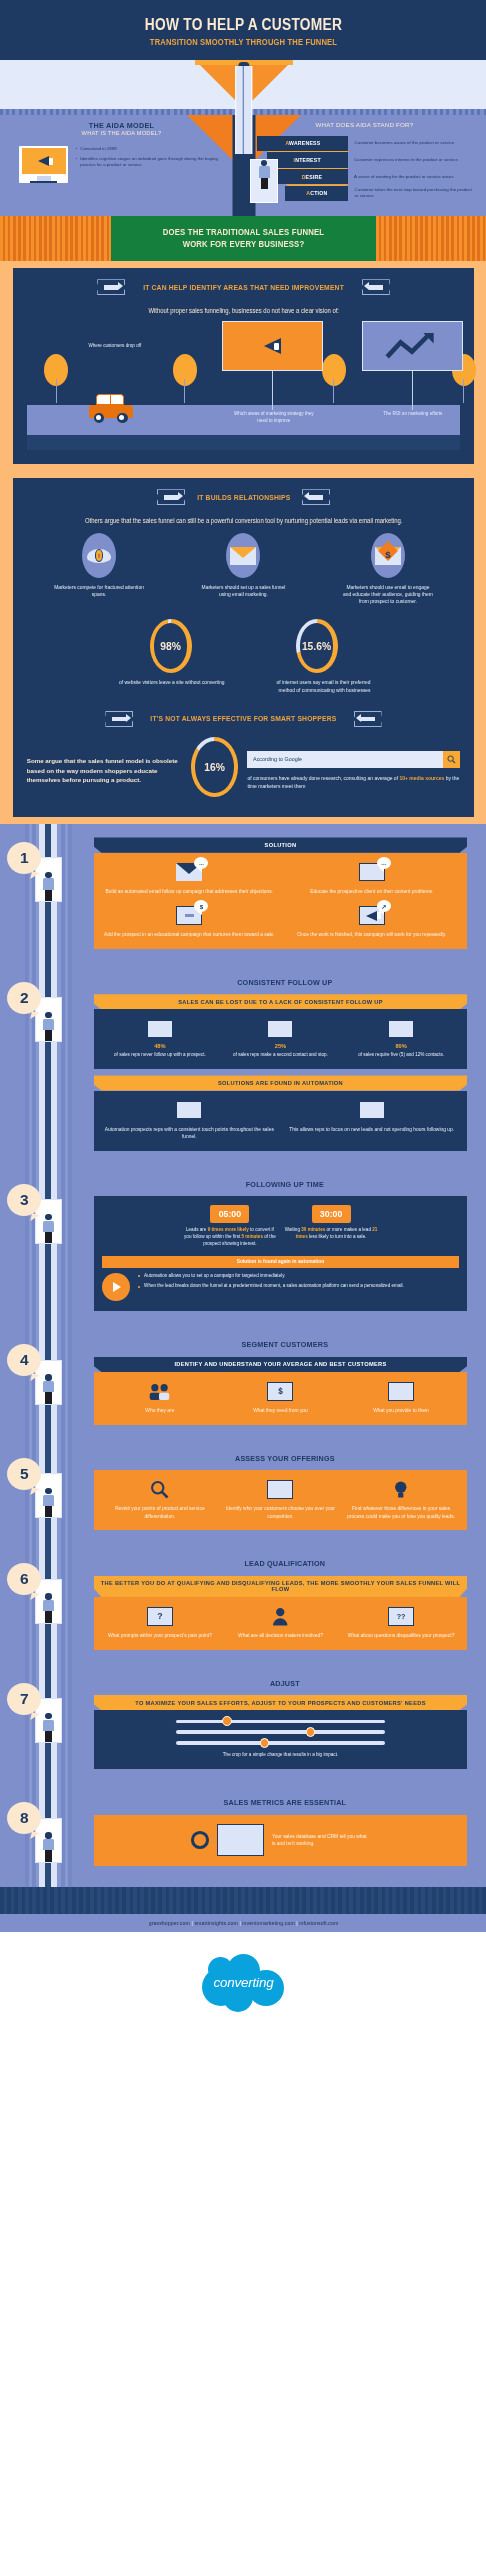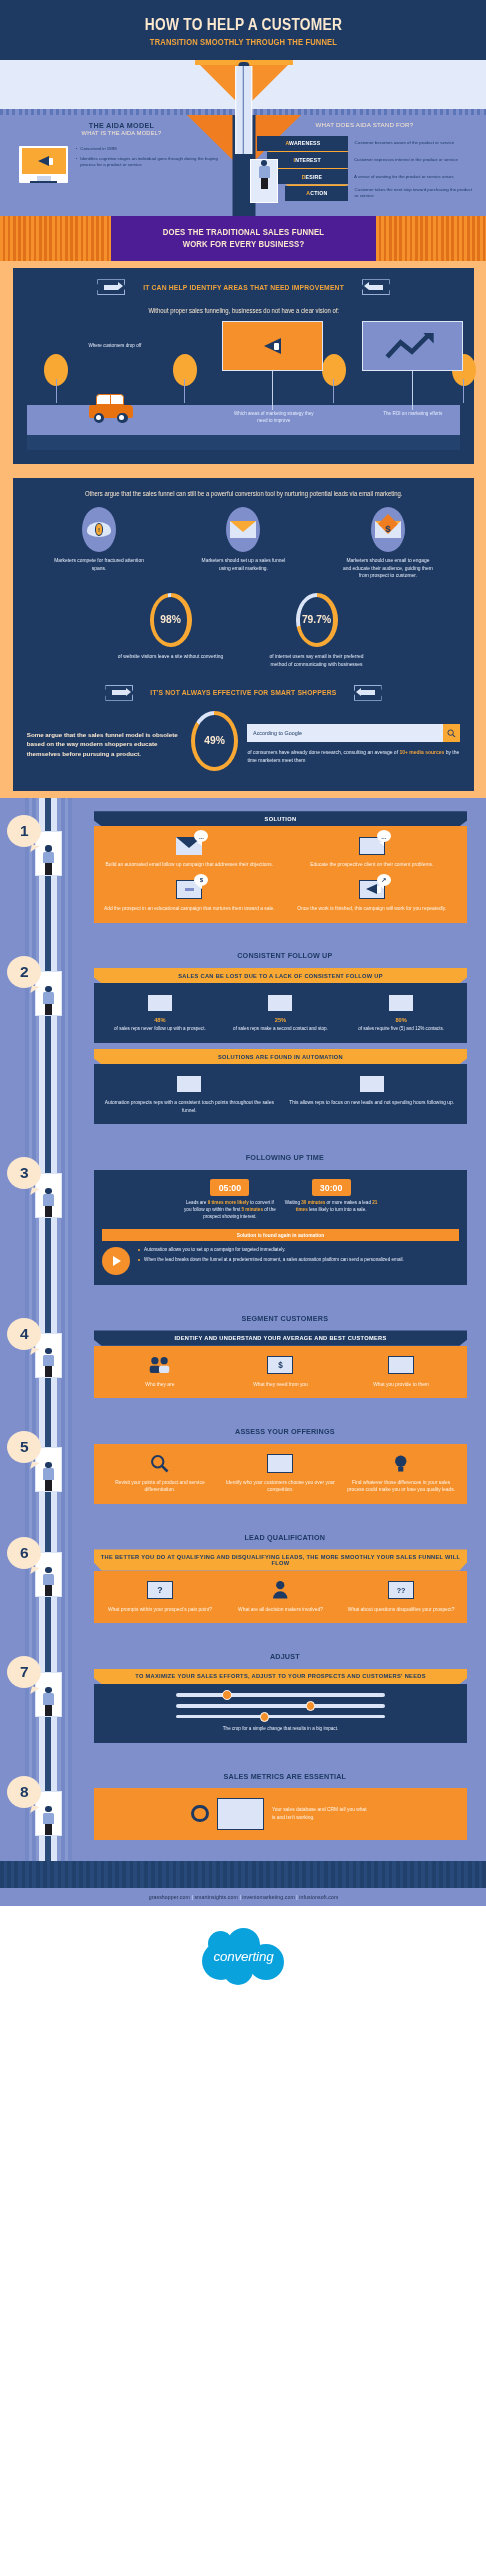--- a/index.html
+++ b/index.html
@@ -121,21 +121,21 @@
   }
   .aida-row:last-child .aida-chip::after { display:none; }
   .aida-desc { font-size:4.4px; line-height:1.45; color:#1e3a63; padding-left:6.2px; flex:1; }
   .shopper-frame {
     position:absolute; left:7.2px; bottom:0; width:28px; height:44px;
     background:#e3ebfa; border:1.5px solid #fff; z-index:4;
   }
 
   
   .q-banner {
-    background:#4c1d95; text-align:center; padding:11.3px 0 10.3px; position:relative;
+    background:#15803d; text-align:center; padding:11.3px 0 10.3px; position:relative;
   }
   .q-banner .stripes-l, .q-banner .stripes-r {
     position:absolute; top:0; bottom:0; width:111px;
     background:repeating-linear-gradient(90deg,#f5902b 0 2.6px,#e0701a 2.6px 5.2px);
   }
   .q-banner .stripes-l { left:0; }
   .q-banner .stripes-r { right:0; }
   .q-banner h3 {
     position:relative; z-index:2; color:#fbe8cf; font-size:8.8px;
     font-weight:bold; line-height:1.32; transform:scaleX(.88); letter-spacing:0.2px;
@@ -231,21 +231,21 @@
     border-top:11.3px solid #f9a933;
   }
   .env-dollar { position:absolute; z-index:3; color:#1e3a63; font-size:9.8px; font-weight:bold; }
   .env-diamond {
     position:absolute; width:14px; height:14px; background:#f07d20;
     transform:rotate(45deg); top:-3.6px; left:5.7px;
   }
 
   
   .donuts { display:flex; justify-content:center; gap:38px; margin-top:13.4px; }
-  .donut-col { width:108px; text-align:center; }
+  .donut-col { width:108px; text-align:right; }
   .donut {
     width:42px; height:54px; margin:0 auto 6.2px; position:relative;
     border-radius:50%; display:flex; align-items:center; justify-content:center;
   }
   .donut .val { color:#fbe8cf; font-size:10.3px; font-weight:bold; z-index:2; }
   .donut .inner {
     position:absolute; inset:4.1px; border-radius:50%; background:#1e3a63;
   }
   .donut-col p { color:#e8eefb; font-size:4.9px; line-height:1.55; }
 
@@ -604,20 +604,29 @@
                 <i></i>
               </div>
           </div>
         </div>
       </div>
     </div>
   </div>
 
   <div class="panel-wrap">
     <div class="panel">
+      <div class="ribbon">
+        <div class="tag">
+            <div class="arrow-r"></div>
+          </div>
+        <div class="ribbon-title">IT BUILDS RELATIONSHIPS</div>
+        <div class="tag">
+            <div class="arrow-l"></div>
+          </div>
+      </div>
       <div class="panel-lead">Others argue that the sales funnel can still be a powerful conversion tool by nurturing potential leads via email marketing.</div>
 
       <div class="three-up">
         <div class="tu-col">
           <div class="tu-oval">
             <div class="eye-shape">
                 <div class="eye-pupil">!</div>
               </div>
           </div>
           <p>Marketers compete for fractured attention spans.</p>
@@ -643,41 +652,41 @@
         <div class="donut-col">
           <div class="donut" style="background:conic-gradient(#f9a933 0 98%, #dbe5f7 98% 100%);">
             <div class="inner"></div>
             <span class="val">98%</span>
           </div>
           <p>of website visitors leave a site without converting</p>
         </div>
         <div class="donut-col">
           <div class="donut" style="background:conic-gradient(#f9a933 0 69.7%, #dbe5f7 69.7% 100%);">
             <div class="inner"></div>
-            <span class="val">79.7%</span>
+            <span class="val">15.6%</span>
           </div>
           <p>of internet users say email is their preferred method of communicating with businesses</p>
         </div>
       </div>
 
       <div class="ribbon" style="margin-top:16.5px;">
         <div class="tag">
             <div class="arrow-r"></div>
           </div>
         <div class="ribbon-title">IT'S NOT ALWAYS EFFECTIVE FOR SMART SHOPPERS</div>
         <div class="tag">
             <div class="arrow-l"></div>
           </div>
       </div>
 
       <div class="g-row">
         <div class="g-left">Some argue that the sales funnel model is obsolete based on the way modern shoppers educate themselves before pursuing a product.</div>
         <div class="donut" style="background:conic-gradient(#f9a933 0 88%, #dbe5f7 88% 100%);width:47px;height:60px;flex:0 0 47px;">
           <div class="inner"></div>
-          <span class="val">49%</span>
+          <span class="val">16%</span>
         </div>
         <div class="g-right">
           <div class="searchbar">
             <input type="text" value="According to Google" style="">
             <div class="search-btn">
               <svg width="8.8" height="8.8" viewBox="0 0 17 17">
                 <circle cx="7" cy="7" r="5.2" fill="none" stroke="#1e3a63" stroke-width="1.8"></circle>
                 <line x1="11" y1="11" x2="15.5" y2="15.5" stroke="#1e3a63" stroke-width="2"></line>
               </svg>
             </div>

